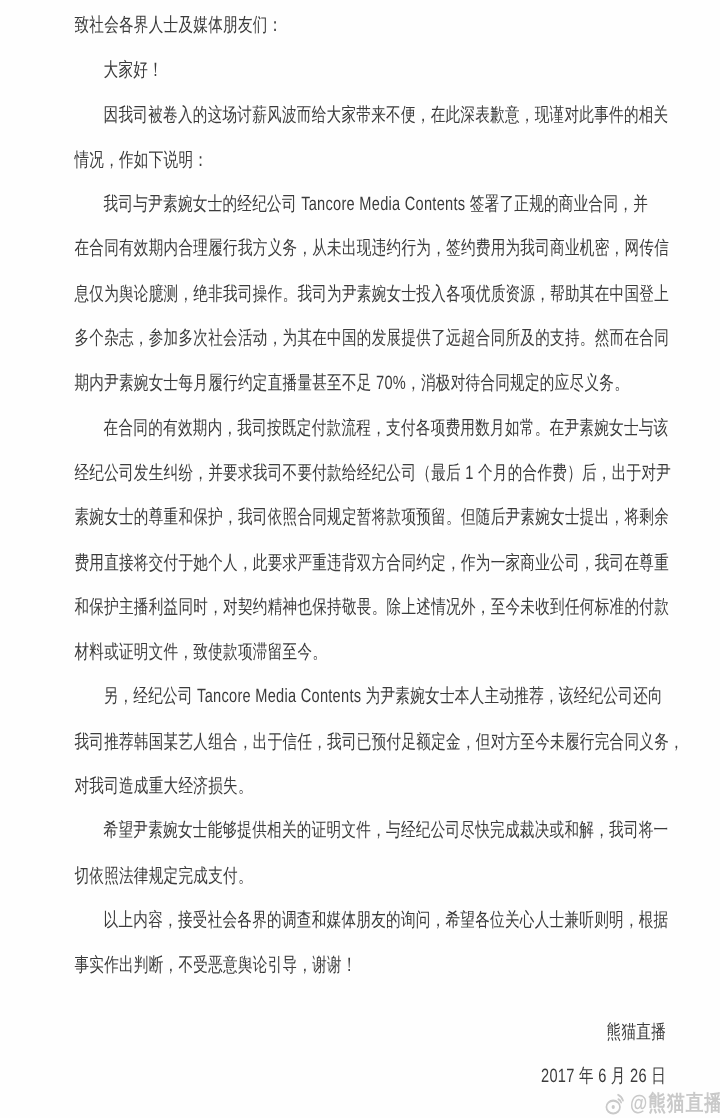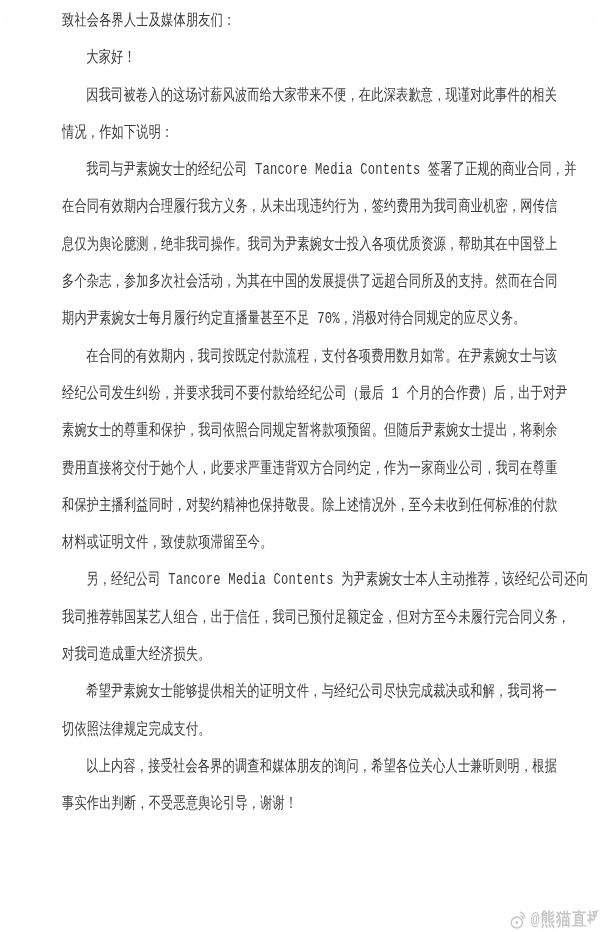--- a/index.html
+++ b/index.html
@@ -6,22 +6,21 @@
     margin: 0;
     padding: 0;
     background: #ffffff;
   }
   .page {
     position: relative;
     width: 600px;
     height: 932px;
     background: #fefefe;
     overflow: hidden;
-    font-family: Liberation Mono, monospace;
-    border-radius: 30px;
+    font-family: Liberation Sans, sans-serif;
   }
   .doc-body {
     padding: 3px 0 0 62px;
   }
   .line {
     height: 37.3px;
     line-height: 37.3px;
     font-size: 16px;
     color: #3b3b3b;
     white-space: nowrap;
@@ -90,20 +89,24 @@
       <div class="line">材料或证明文件，致使款项滞留至今。</div>
       <div class="line indent">另，经纪公司 Tancore Media Contents 为尹素婉女士本人主动推荐，该经纪公司还向</div>
       <div class="line">我司推荐韩国某艺人组合，出于信任，我司已预付足额定金，但对方至今未履行完合同义务，</div>
       <div class="line">对我司造成重大经济损失。</div>
       <div class="line indent">希望尹素婉女士能够提供相关的证明文件，与经纪公司尽快完成裁决或和解，我司将一</div>
       <div class="line">切依照法律规定完成支付。</div>
       <div class="line indent">以上内容，接受社会各界的调查和媒体朋友的询问，希望各位关心人士兼听则明，根据</div>
       <div class="line">事实作出判断，不受恶意舆论引导，谢谢！</div>
     </div>
 
+  <div class="sig-block">
+    <div class="sig-line">熊猫直播</div>
+    <div class="sig-line">2017 年 6 月 26 日</div>
+  </div>
 
   <div class="watermark">
     <span>
       <svg width="23" height="23" viewBox="0 0 24 24">
         <g fill="none" stroke="#c9c9c9" stroke-width="1.8" stroke-linecap="round">
           <ellipse cx="9.3" cy="15.2" rx="7.2" ry="5.6"></ellipse>
           <path d="M14.5 4.6 a 8.6 8.6 0 0 1 5.2 4.9"></path>
           <path d="M14.8 8.4 a 4.6 4.6 0 0 1 2.9 2.8"></path>
         </g>
         <circle cx="9.3" cy="15.2" r="1.7" fill="#c9c9c9"></circle>

